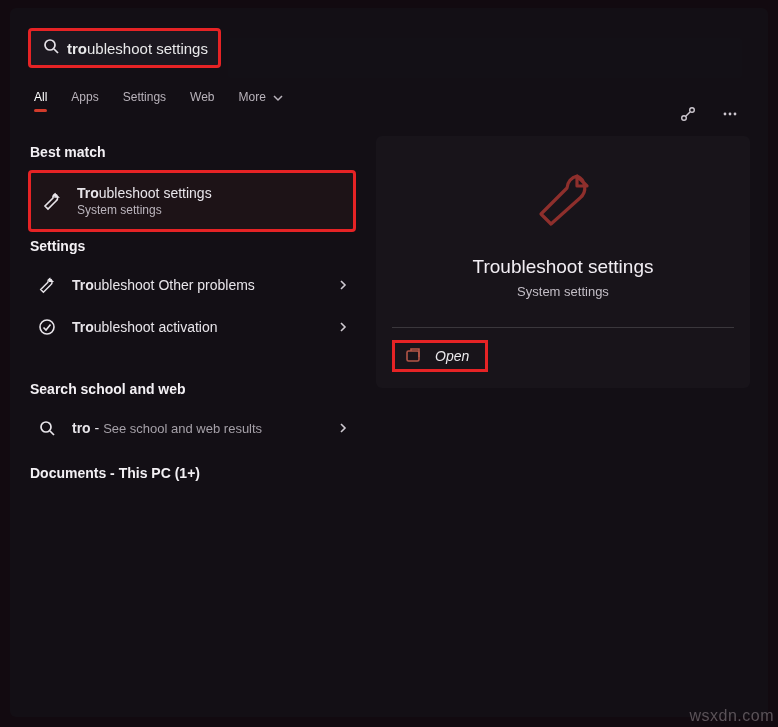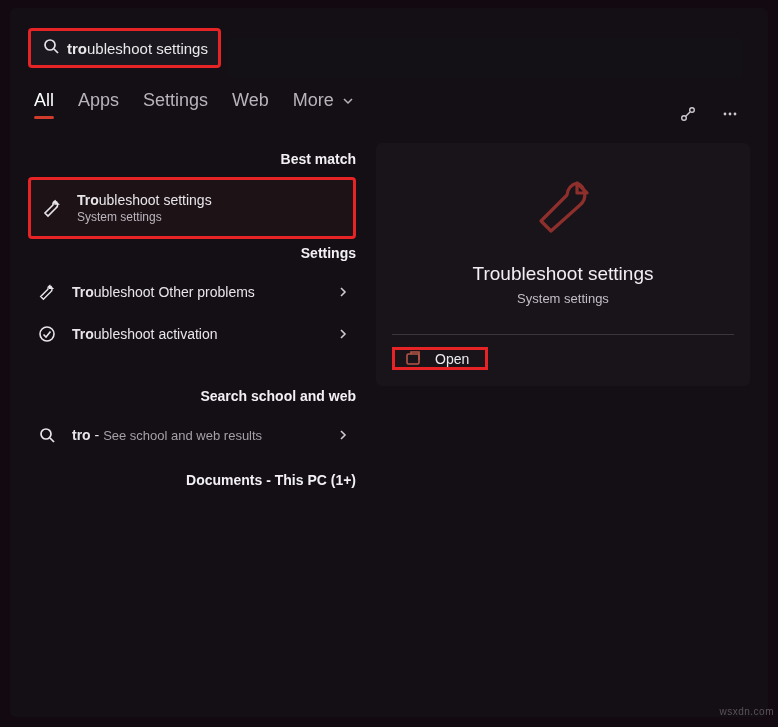--- a/index.html
+++ b/index.html
@@ -49,21 +49,21 @@
     .search-box .query b { font-weight: 600; }
     .tabs {
       display: flex;
       align-items: center;
       gap: 24px;
       padding-left: 6px;
       margin-bottom: 28px;
     }
     .tab {
       color: #b9b3bb;
-      font-size: 18px;
+      font-size: 12px;
       padding-bottom: 6px;
       position: relative;
       cursor: pointer;
     }
     .tab.active {
       color: #fff;
     }
     .tab.active::after {
       content: "";
       position: absolute;
@@ -96,21 +96,20 @@
     }
     .right-col {
       flex: 1;
       margin-top: -2px;
     }
     .section-hdr {
       font-size: 14px;
       font-weight: 600;
       color: #f3f0f4;
       margin: 6px 0 10px 2px;
-      text-align: right;
     }
     .result {
       display: flex;
       align-items: center;
       height: 42px;
       padding: 0 8px;
       border-radius: 4px;
       cursor: pointer;
       color: #e8e5ea;
       gap: 14px;
@@ -170,32 +169,33 @@
       height: 1px;
       background: rgba(255,255,255,0.15);
       width: 100%;
       margin-bottom: 12px;
     }
     .open-row {
       align-self: flex-start;
       border: 3px solid #e62325;
       display: flex;
       align-items: center;
-      height: 23px;
+      height: 32px;
       padding: 0 16px 0 10px;
       gap: 14px;
       cursor: pointer;
+      font-style: italic;
     }
     .open-row svg { flex-shrink: 0; }
     .open-row span { font-size: 14px; color: #eceaee; }
     .watermark {
       position: absolute;
       right: 4px;
-      bottom: 10px;
-      font-size: 10px;
+      bottom: 2px;
+      font-size: 16px;
       color: #5a5258;
       letter-spacing: 0.5px;
       text-align: center;
     }
     .bg-bar {
       position: absolute;
       left: 218px;
       top: 30px;
       right: 26px;
       height: 40px;

